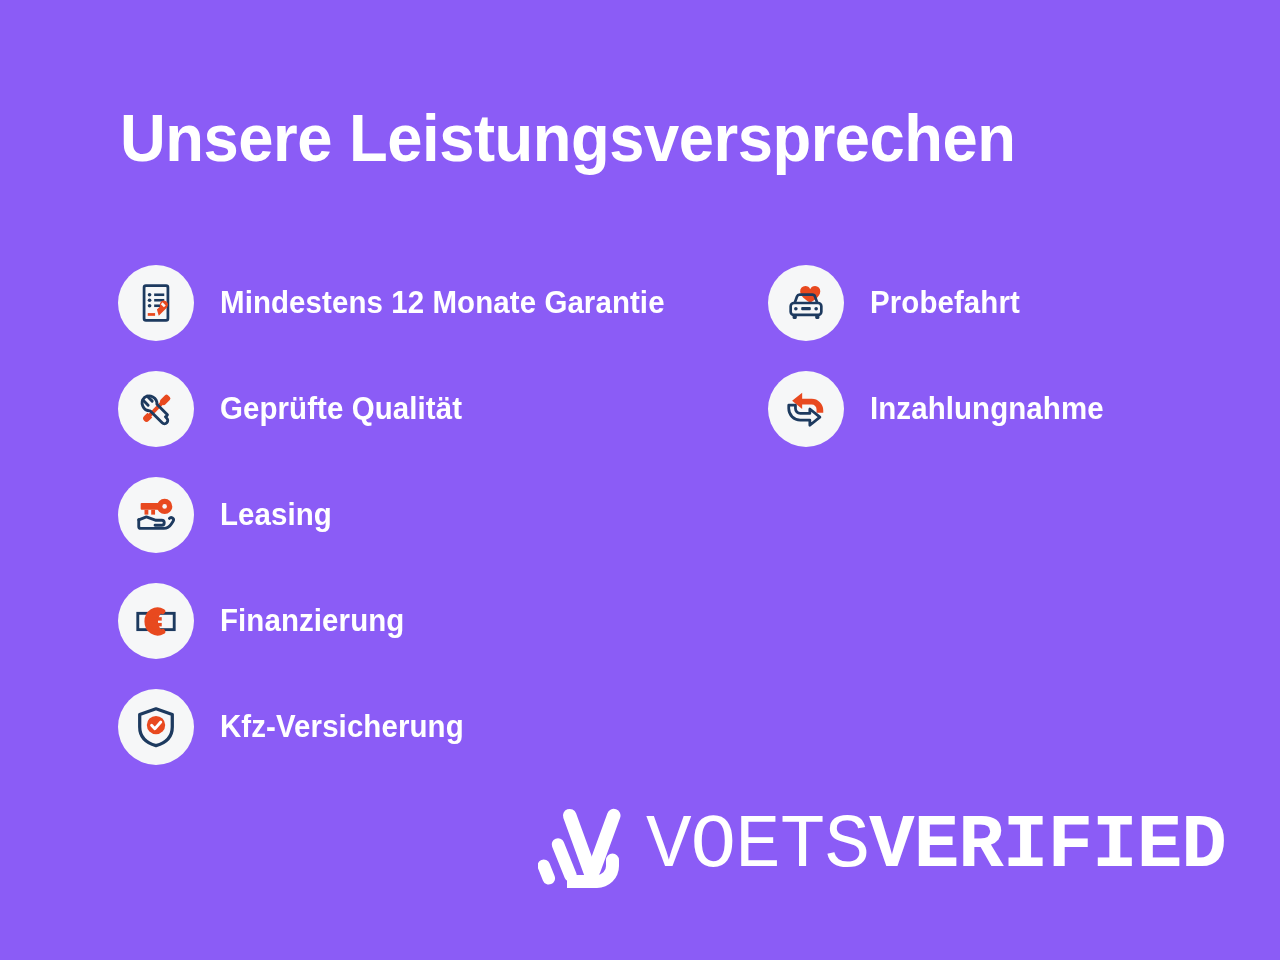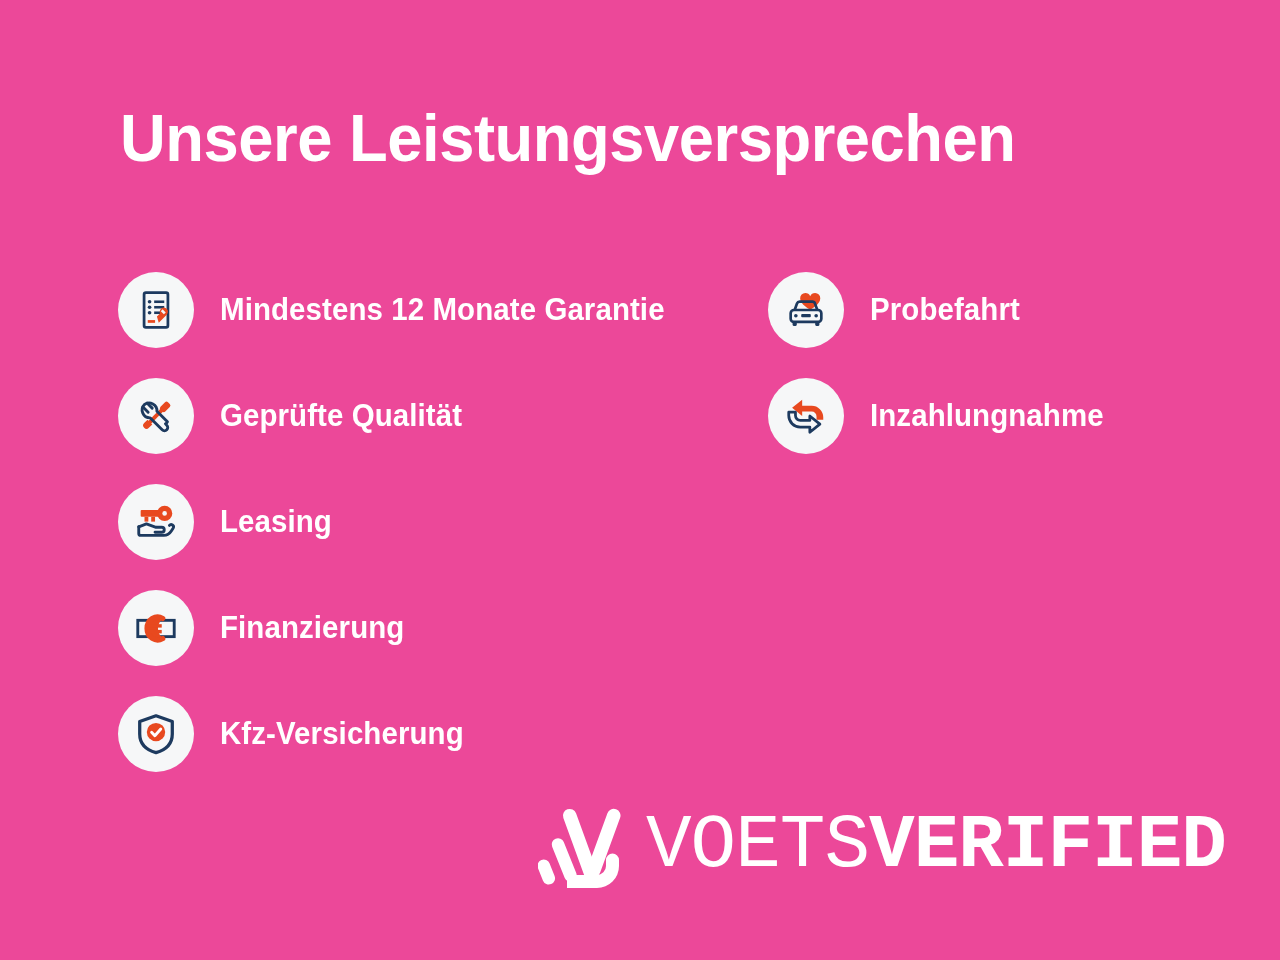--- a/index.html
+++ b/index.html
@@ -10,21 +10,21 @@
     width: 1280px;
     height: 960px;
     background: #1d3a5f;
     font-family: "Liberation Sans", sans-serif;
     overflow: hidden;
   }
   .poster {
     position: relative;
     width: 1280px;
     height: 960px;
-    background: #ec4899;
+    background: #8b5cf6;
     box-sizing: border-box;
   }
   .headline {
     position: absolute;
     left: 120px;
     top: 104px;
     font-size: 66px;
     line-height: 1.05;
     font-weight: 700;
     color: #ffffff;
@@ -34,21 +34,21 @@
     white-space: nowrap;
   }
   .columns {
     position: absolute;
     left: 0;
     top: 250px;
     width: 1280px;
   }
   .col {
     position: absolute;
-    top: 15px;
+    top: 8px;
   }
   .col-left { left: 118px; width: 640px; }
   .col-right { left: 768px; width: 500px; }
 
   .feature {
     display: flex;
     align-items: center;
     height: 90px;
     margin-bottom: 16px;
   }

